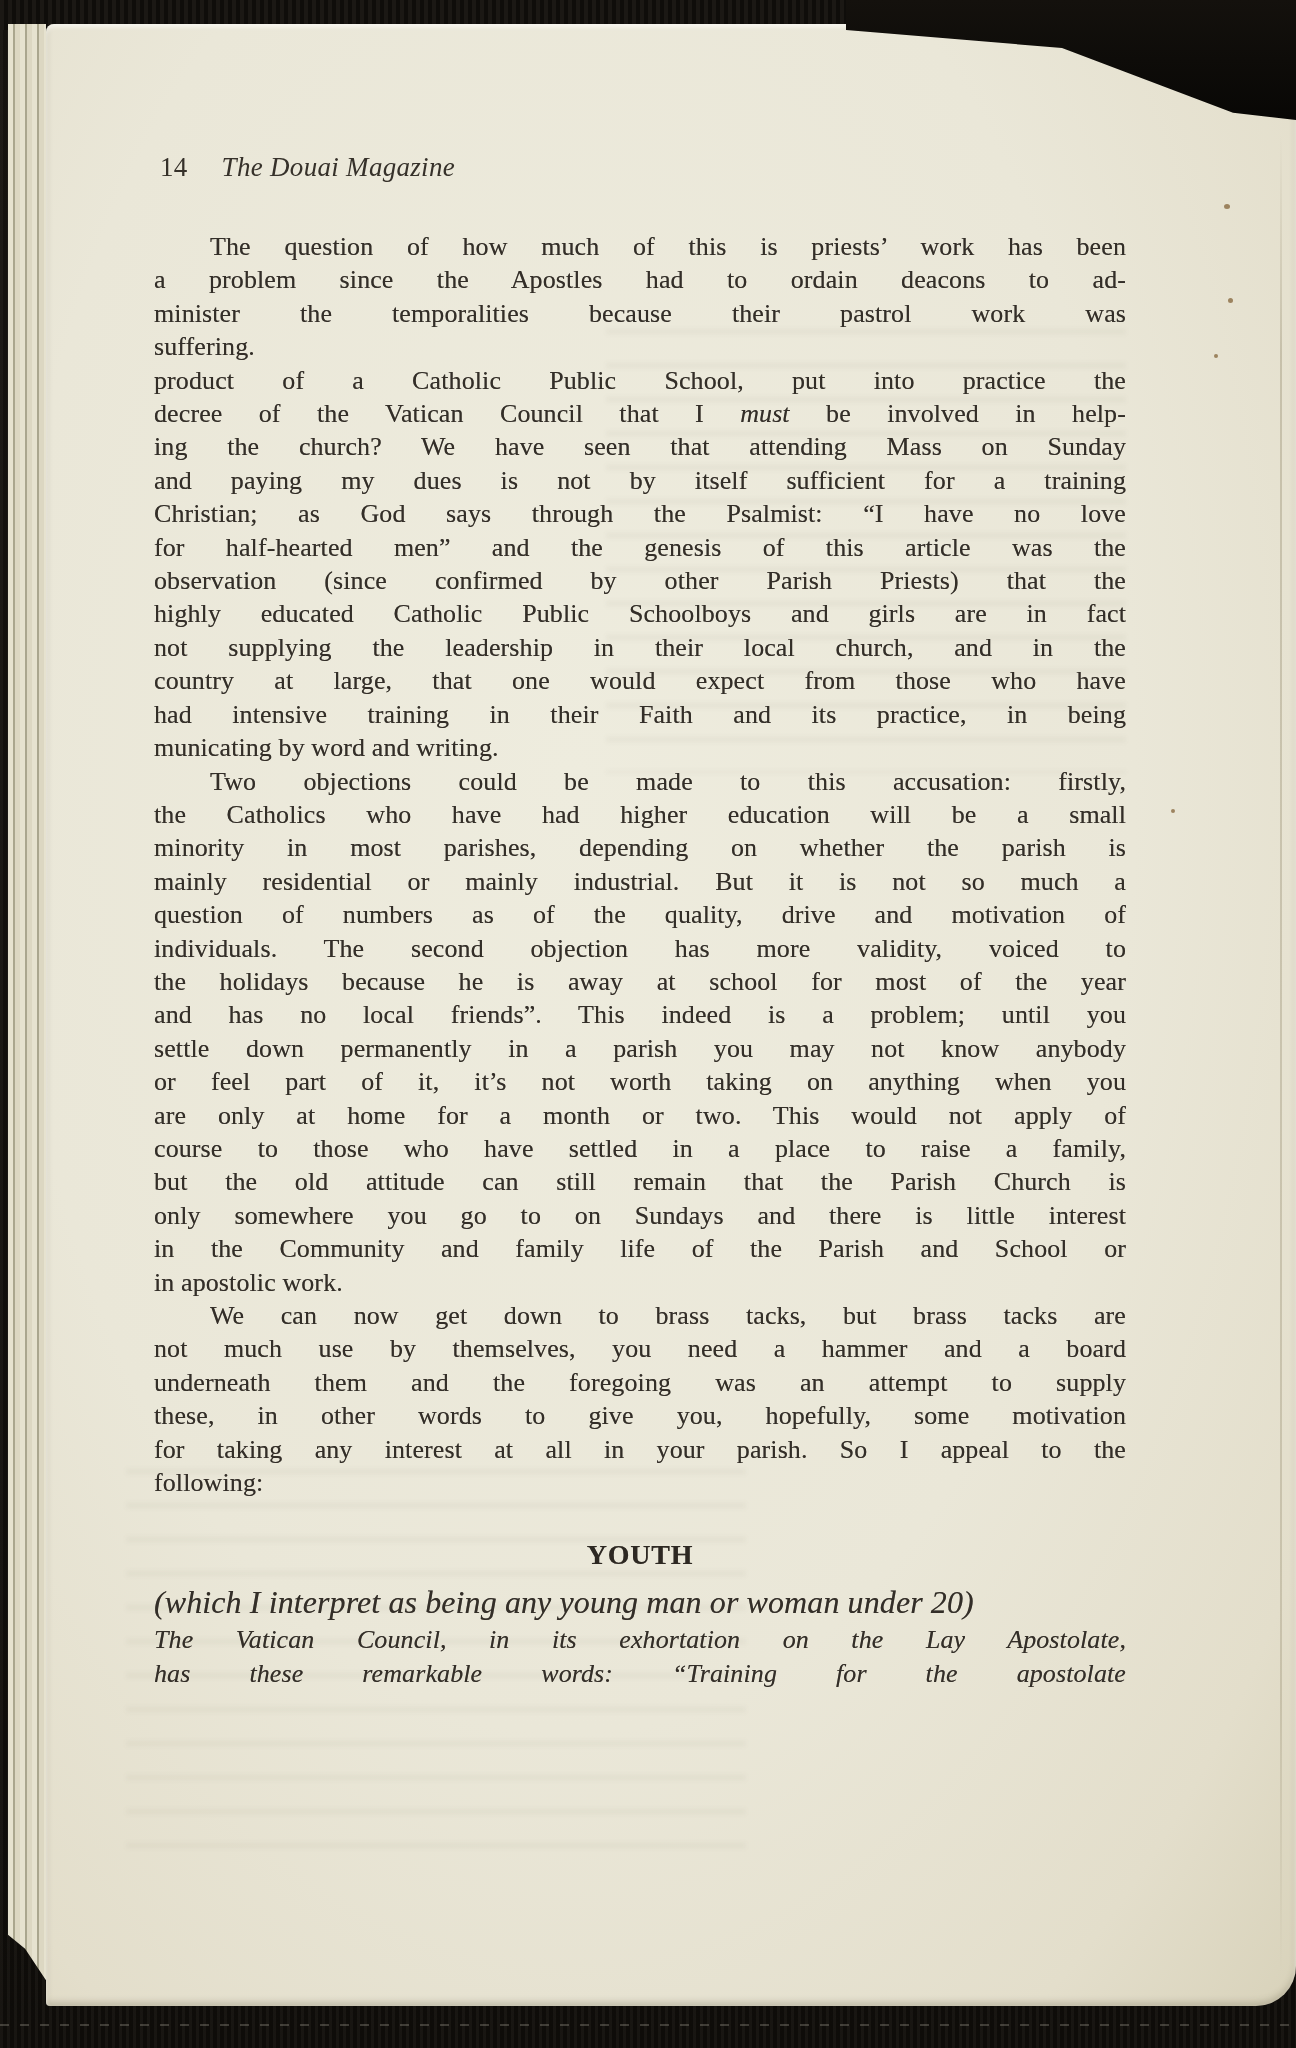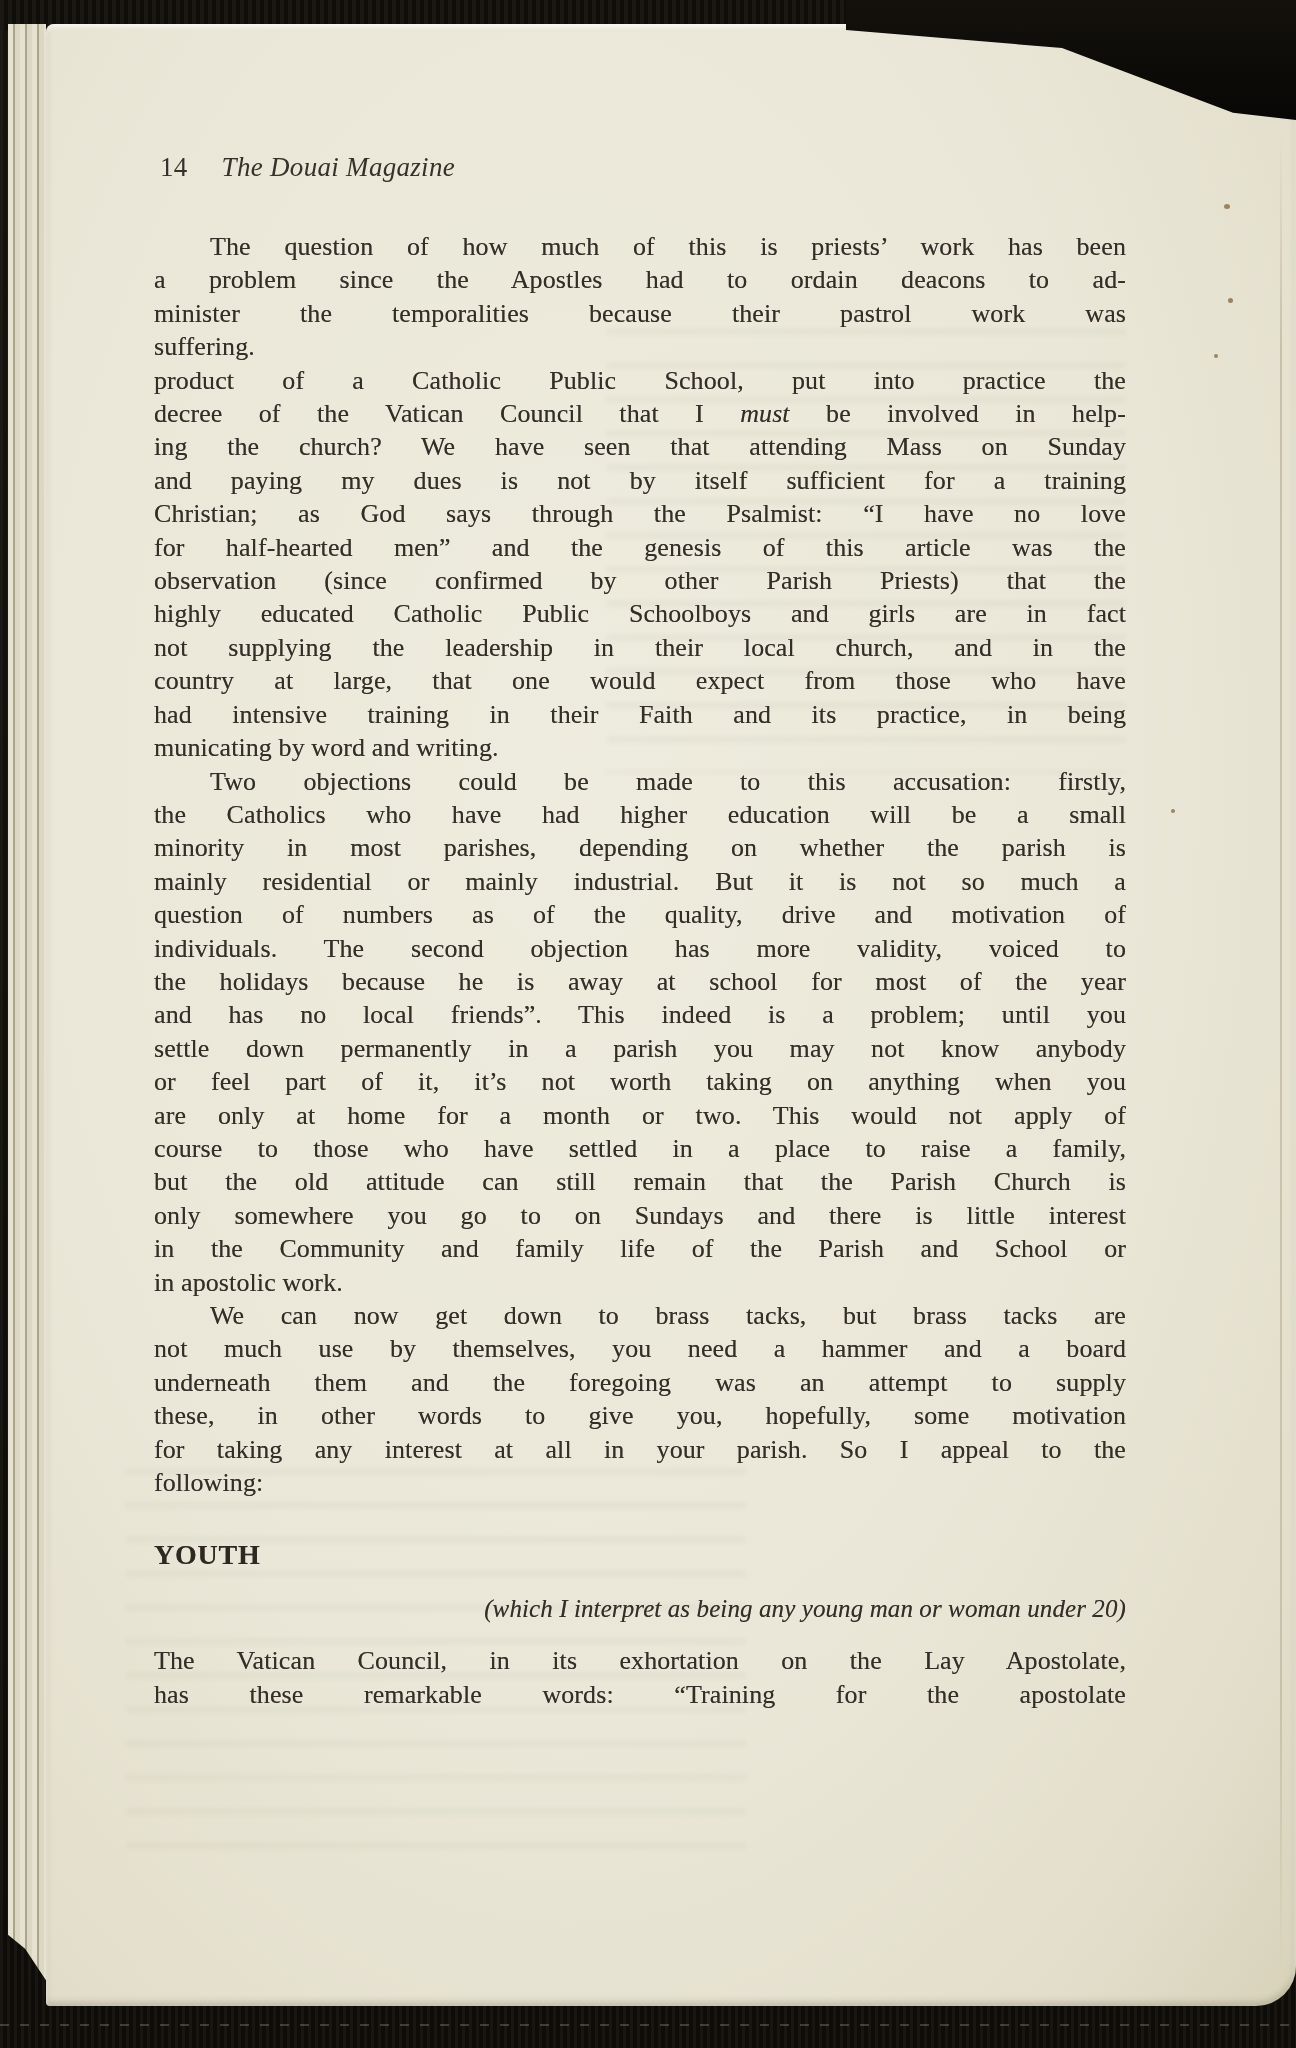--- a/index.html
+++ b/index.html
@@ -35,24 +35,24 @@
   .running-head{position:absolute;left:114px;top:128px;width:980px;color:#36312a;
     font-size:27px;letter-spacing:.3px;}
   .running-head .pgnum{font-style:normal;margin-right:34px;}
   .running-head .mag{font-style:italic;}
   .text-column{position:absolute;left:108px;top:206px;width:972px;color:#332e28;
     font-size:26px;line-height:33.4px;letter-spacing:.1px;
     text-shadow:0 0 .5px rgba(51,46,40,.55);}
   .line{text-align:justify;text-align-last:justify;white-space:normal;}
   .line.last{text-align-last:left;}
   .line.indent{text-indent:56px;}
-  .section-heading{margin-top:39px;font-weight:bold;
+  .section-heading{margin-top:39px;text-align:center;font-weight:bold;
     font-size:28px;letter-spacing:.8px;color:#2d2822;}
-  .section-subtitle{margin-top:20px;font-style:italic;font-size:25px;color:#332e28;text-align:right;}
-  .closing{margin-top:19px;}
+  .section-subtitle{margin-top:14px;font-style:italic;font-size:32px;color:#332e28;}
+  .closing{margin-top:4px;font-style:italic;}
 </style>
 </head>
 <body>
 
 <div class="cover-top"></div>
 <div class="page-stack"></div>
 
 <div class="page">
   <div class="page-crease"></div>
 

